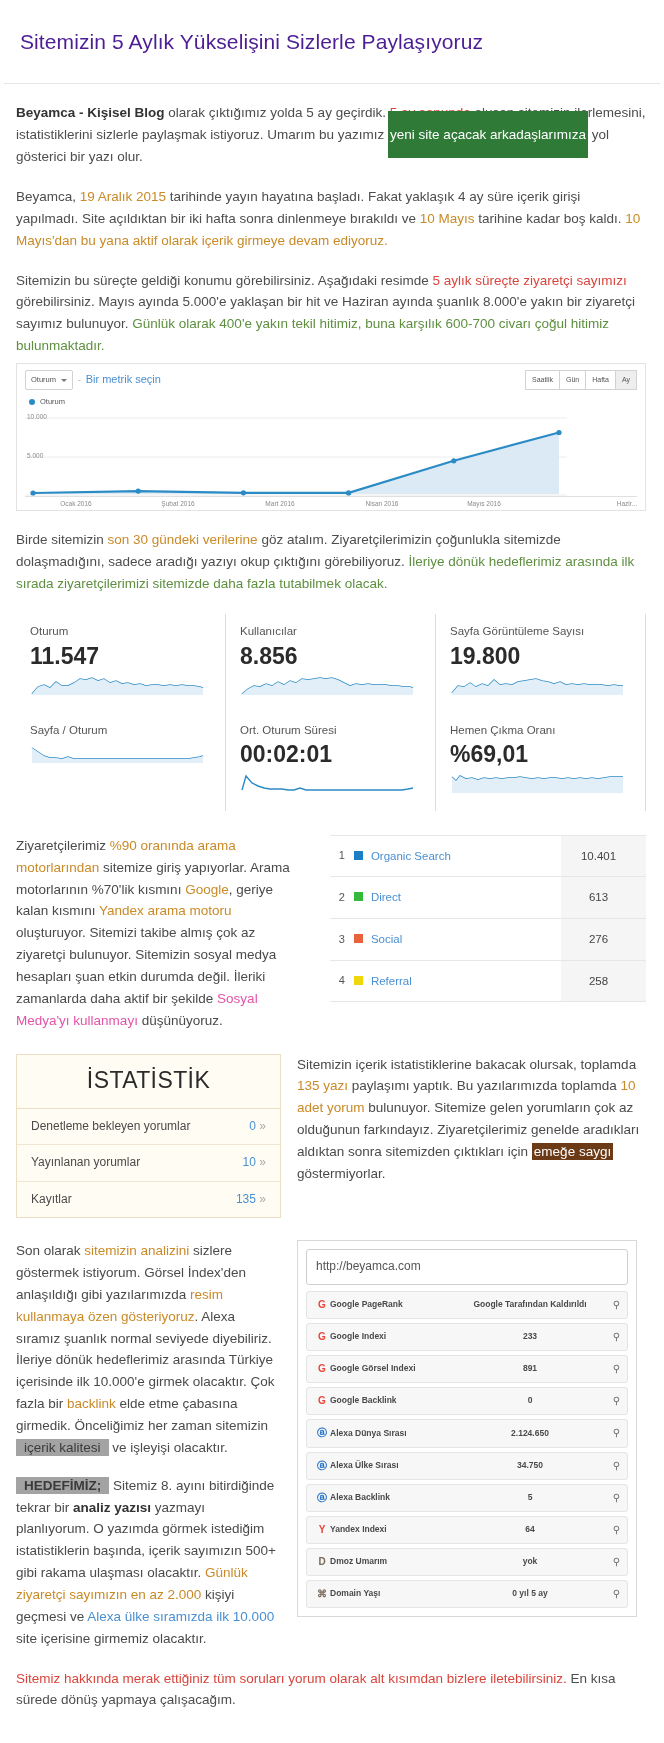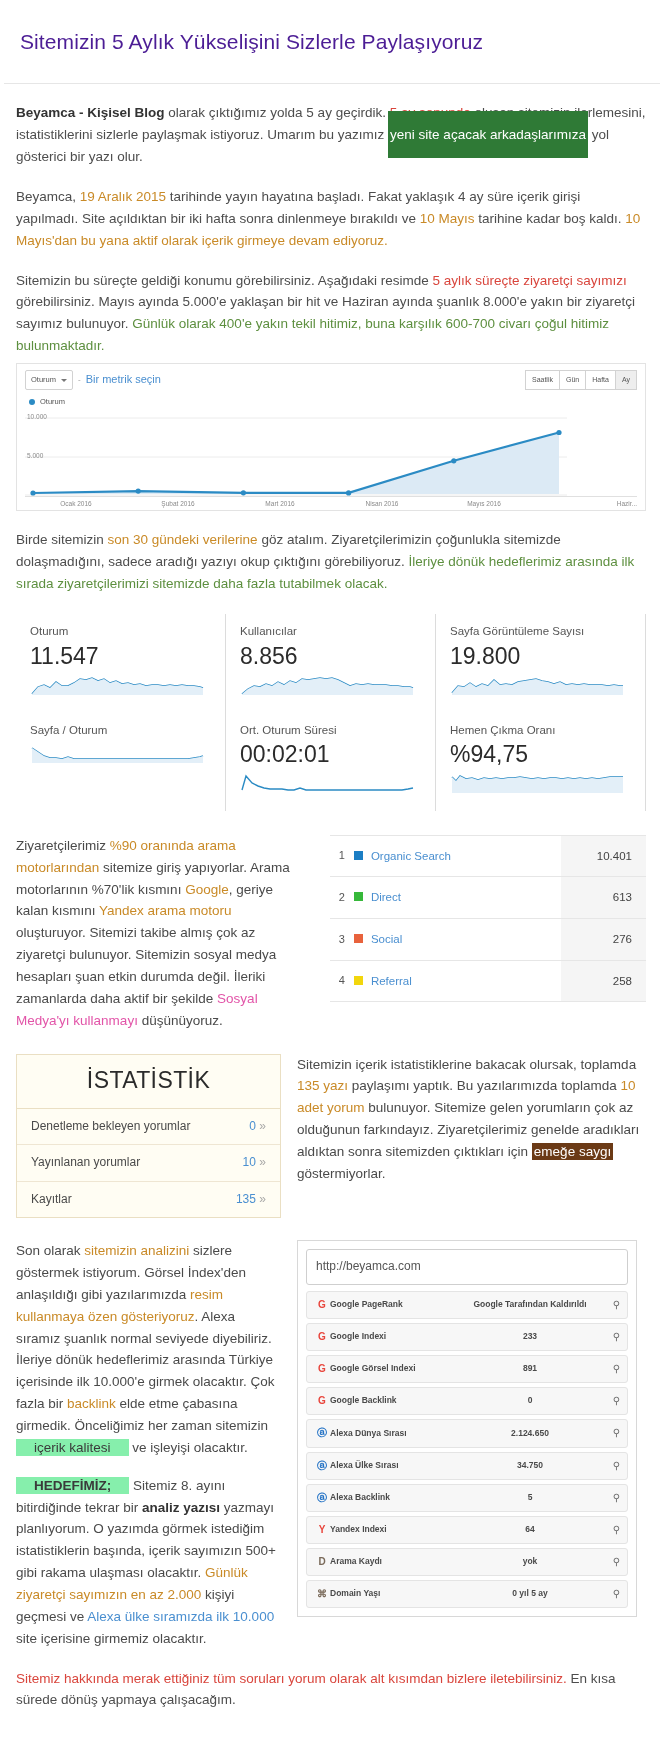--- a/index.html
+++ b/index.html
@@ -29,21 +29,21 @@
   .content{ padding:0 18px 0 16px; }
   p.para{ margin:18px 0 0 0; color:#4d4d4d; }
   .b{ font-weight:bold; color:#333; }
   .red{ color:#d9453c; }
   .orange{ color:#c98a27; }
   .green{ color:#5d8f3f; }
   .blue{ color:#4a8fd0; }
   .pink{ color:#e254a8; }
   .hl-green{ background:#2f7a36; color:#ffffff; padding:16px 2px; }
   .hl-brown{ background:#6b3a16; color:#ffffff; padding:1px 2px; }
-  .hl-gray{ background:#86efac; color:#3a3a3a; padding:1px 18px; }
+  .hl-gray{ background:#a3a3a3; color:#3a3a3a; padding:1px 8px; }
 
   
   .ga-chart{
     margin:6px 0 0 0;
     border:1px solid #e3e3e3;
     background:#fff;
     padding:0;
   }
   .ga-top{
     display:flex; align-items:center; justify-content:space-between;
@@ -76,35 +76,35 @@
   
   .cards{ margin-top:20px; display:flex; flex-wrap:wrap; }
   .card{
     width:33.333%;
     border-right:1px solid #dcdcdc;
     padding:8px 0 10px 14px;
     min-height:78px;
   }
   .card:nth-child(3n){ border-right:1px solid #dcdcdc; }
   .card-label{ font-size:11.5px; color:#555; }
-  .card-value{ font-size:23px; color:#2b2b2b; line-height:1.25; margin-top:1px; font-weight:400;}
+  .card-value{ font-size:23px; color:#2b2b2b; line-height:1.25; margin-top:1px; font-weight:700;}
   .spark{ margin-top:3px; }
 
   
   .split{ display:flex; margin-top:24px; gap:27px; align-items:flex-start; }
   .split-left{ width:295px; }
   .split-left p{ margin:0; }
   .src-table{ width:325px; border-collapse:collapse; font-size:11.5px; }
   .src-table tr{ border-bottom:1px solid #e6e6e6; }
   .src-table tr:first-child{ border-top:1px solid #e6e6e6; }
   .src-rank{ width:20px; text-align:right; color:#555; padding:11px 5px 11px 4px; font-size:11px;}
   .src-sw{ width:16px; padding:11px 4px; }
   .src-sw i{ display:inline-block;width:9px;height:9px; }
   .src-name{ color:#4a8fd0; padding:11px 4px; }
-  .src-val{ text-align:right; padding:11px 14px 11px 4px; color:#444; background:#f5f5f5; width:85px;}
+  .src-val{ text-align:center; padding:11px 14px 11px 4px; color:#444; background:#f5f5f5; width:85px;}
 
   
   .split2{ display:flex; margin-top:22px; gap:16px; align-items:flex-start; }
   .stat-widget{ width:265px; border:1px solid #eadfc3; background:#fffdf3; }
   .stat-title{
     text-align:center; font-size:23px; color:#2b2b2b; padding:7px 0 9px 0;
     border-bottom:1px solid #eadfc3; letter-spacing:.4px;
   }
   .stat-row{
     display:flex; justify-content:space-between; align-items:center;
@@ -252,21 +252,21 @@
       </div>
       <div class="card">
         <div class="card-label">Ort. Oturum Süresi</div>
         <div class="card-value">00:02:01</div>
         <div class="spark"><svg width="175" height="22">
               <path d="M2,18 L6,4 L12,11 L18,14 L24,16 L30,17 L36,17 L42,17 L48,18 L54,18 L60,16 L66,18 L72,18 L78,18 L84,18 L90,18 L96,18 L102,18 L108,18 L114,18 L120,18 L126,18 L132,18 L138,18 L144,18 L150,18 L156,18 L162,18 L168,17 L173,16" fill="none" stroke="#2b8bc4" stroke-width="1.4"></path>
             </svg></div>
       </div>
       <div class="card">
         <div class="card-label">Hemen Çıkma Oranı</div>
-        <div class="card-value">%94,75</div>
+        <div class="card-value">%69,01</div>
         <div class="spark"><svg width="175" height="22">
               <path d="M2,5 L6,9 L10,4 L16,7 L22,6 L28,8 L34,6 L40,7 L46,6 L52,7 L58,6 L64,6 L70,5 L76,6 L82,7 L88,6 L94,7 L100,6 L106,6 L112,7 L118,6 L124,7 L130,6 L136,7 L142,6 L148,7 L154,6 L160,5 L166,5 L173,5" fill="none" stroke="#2b8bc4" stroke-width="1.4"></path>
               <path d="M2,5 L6,9 L10,4 L16,7 L22,6 L28,8 L34,6 L40,7 L46,6 L52,7 L58,6 L64,6 L70,5 L76,6 L82,7 L88,6 L94,7 L100,6 L106,6 L112,7 L118,6 L124,7 L130,6 L136,7 L142,6 L148,7 L154,6 L160,5 L166,5 L173,5 L173,21 L2,21 Z" fill="#e3eff8"></path>
             </svg></div>
       </div>
     </div>
 
     <div class="split">
       <div class="split-left">
         <p>
@@ -382,21 +382,21 @@
           <span class="seo-mag">⚲</span>
         </div>
         <div class="seo-row">
           <span class="seo-ic y">Y</span>
           <span class="seo-lbl">Yandex Indexi</span>
           <span class="seo-val">64</span>
           <span class="seo-mag">⚲</span>
         </div>
         <div class="seo-row">
           <span class="seo-ic d">D</span>
-          <span class="seo-lbl">Arama Kaydı</span>
+          <span class="seo-lbl">Dmoz Umarım</span>
           <span class="seo-val">yok</span>
           <span class="seo-mag">⚲</span>
         </div>
         <div class="seo-row">
           <span class="seo-ic d">⌘</span>
           <span class="seo-lbl">Domain Yaşı</span>
           <span class="seo-val">0 yıl 5 ay</span>
           <span class="seo-mag">⚲</span>
         </div>
       </div>

